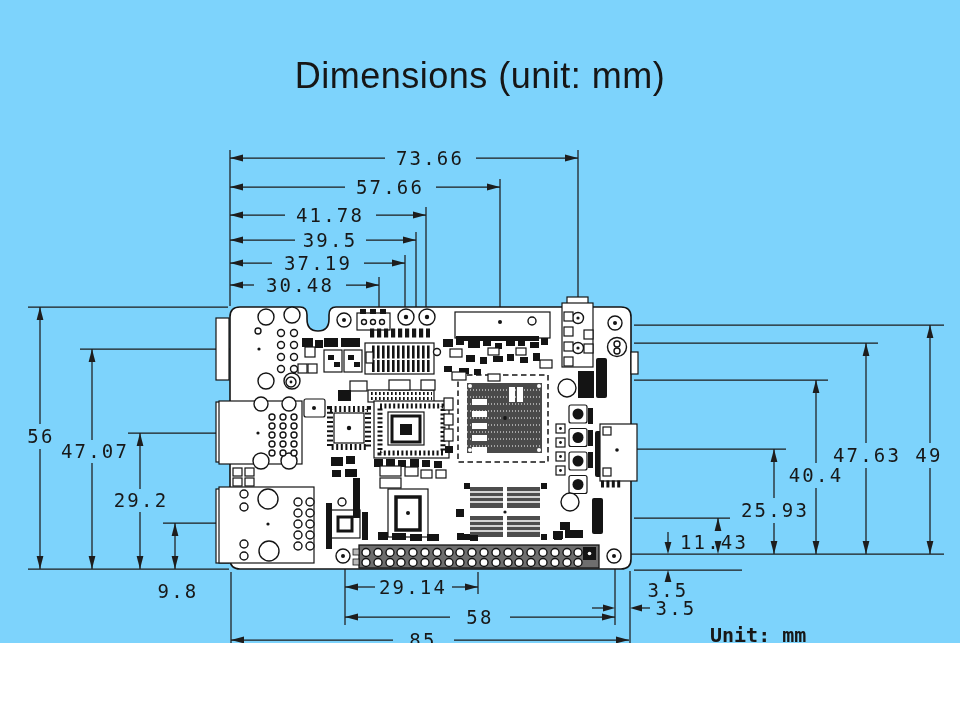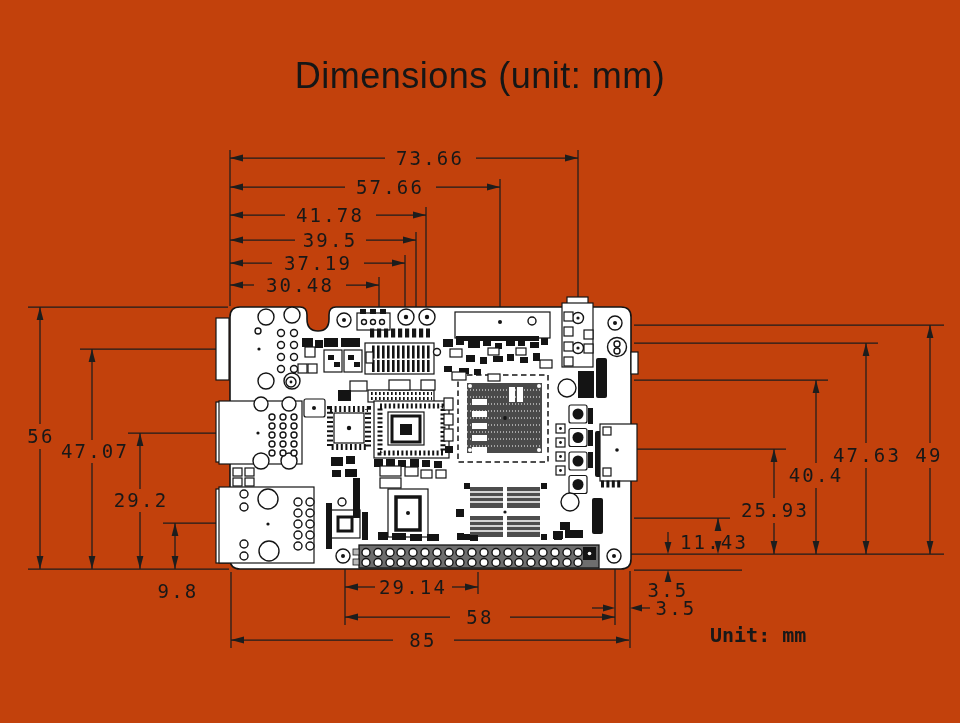--- a/index.html
+++ b/index.html
@@ -1,16 +1,16 @@
 <!DOCTYPE html>
 <html><head>
 <meta charset="utf-8">
 <style>
   html,body{margin:0;padding:0;background:#fff;}
-  .page{position:relative;width:960px;height:723px;background:#c2410c;overflow:hidden;
+  .page{position:relative;width:960px;height:643px;background:#7dd3fc;overflow:hidden;
         font-family:"Liberation Sans",sans-serif;}
   svg{display:block;}
   .title-text{font-family:"Liberation Sans",sans-serif;font-size:36px;fill:#161616;letter-spacing:.5px;}
   .dimtxt{font-family:"DejaVu Sans Mono",monospace;font-size:19px;letter-spacing:2.2px;fill:#181818;}
   .unittxt{font-family:"DejaVu Sans Mono",monospace;font-size:20px;font-weight:700;fill:#181818;}
   .ln{stroke:#1d1d1d;stroke-width:1.25;fill:none;}
   .ar{fill:#1d1d1d;stroke:none;}
   .bd{stroke:#141414;stroke-width:1.6;fill:#ffffff;}
   .wr{fill:#ffffff;stroke:#141414;stroke-width:1.2;}
   .cir{fill:#ffffff;stroke:#141414;stroke-width:1.4;}

